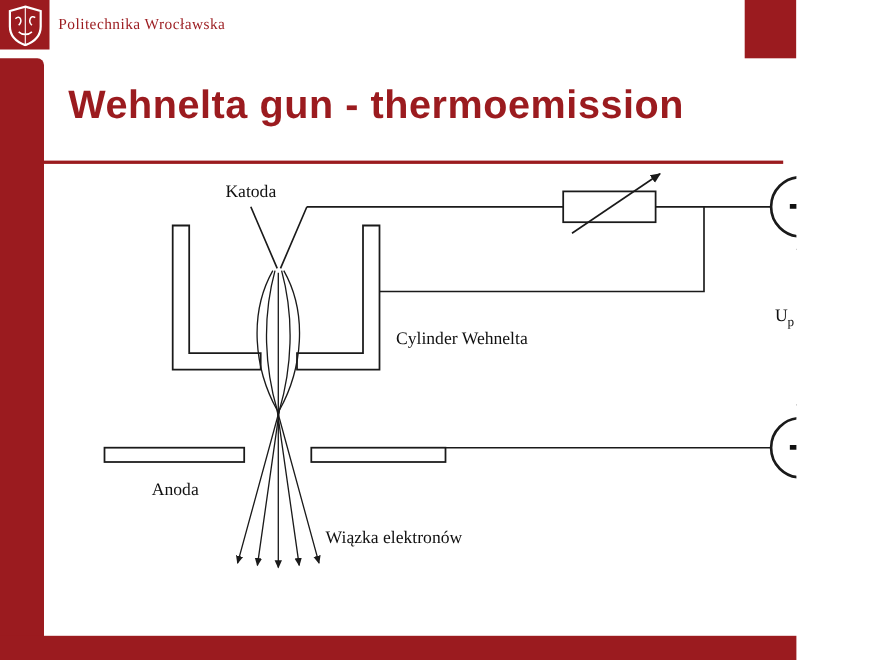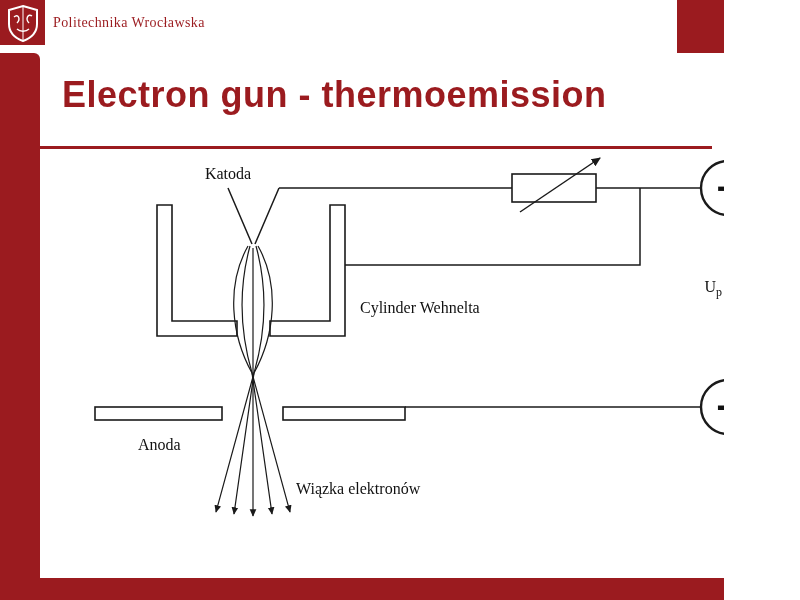--- a/index.html
+++ b/index.html
@@ -64,21 +64,21 @@
       <path d="M17,2 L31,6 V20 C31,29 25,34 17,37 C9,34 3,29 3,20 V6 Z" fill="none" stroke="#fff" stroke-width="2"></path>
       <path d="M17,2 V37" stroke="#fff" stroke-width="1" fill="none"></path>
       <path d="M8,13 C12,9 15,15 11,19 M26,12 C22,9 19,15 23,19 M11,25 C14,28 20,28 23,25" stroke="#fff" stroke-width="1.4" fill="none"></path>
     </svg>
   </div>
   <span class="brand">Politechnika Wrocławska</span>
   <div class="corner-block"></div>
   <div class="left-bar"></div>
   <div class="bottom-bar"></div>
 
-  <h1 class="title">Electron gun - thermoemission</h1>
+  <h1 class="title">Wehnelta gun - thermoemission</h1>
   <div class="title-rule"></div>
 
   <svg class="diagram" viewBox="0 0 800 600">
     <defs>
       <marker id="arr" viewBox="0 0 10 10" refX="8" refY="5" markerWidth="7" markerHeight="7" orient="auto-start-reverse">
         <path d="M0,1 L9,5 L0,9 z" fill="#1a1a1a"></path>
       </marker>
     </defs>
 
     <path class="wire" d="M228,188 L252,244 M279,188 L255,244"></path>

